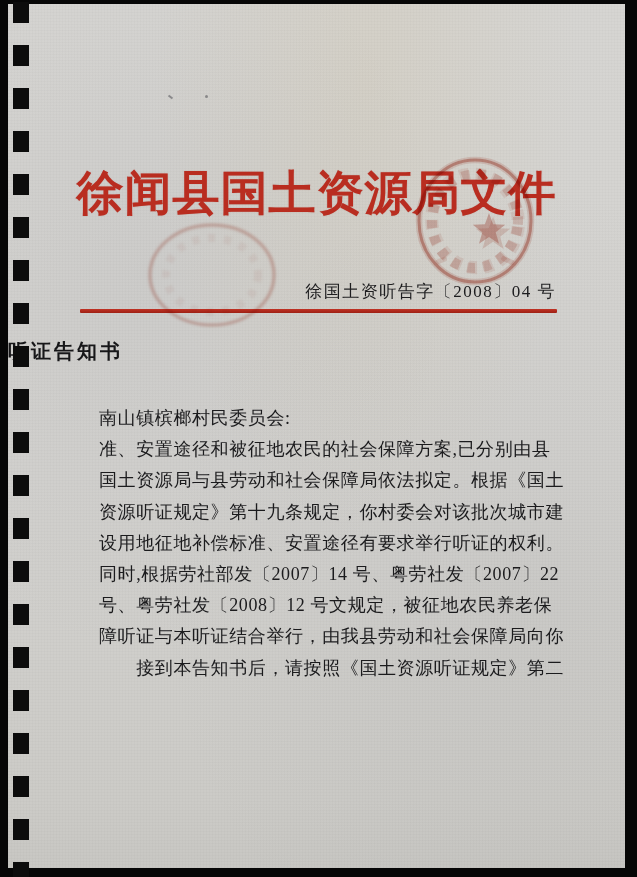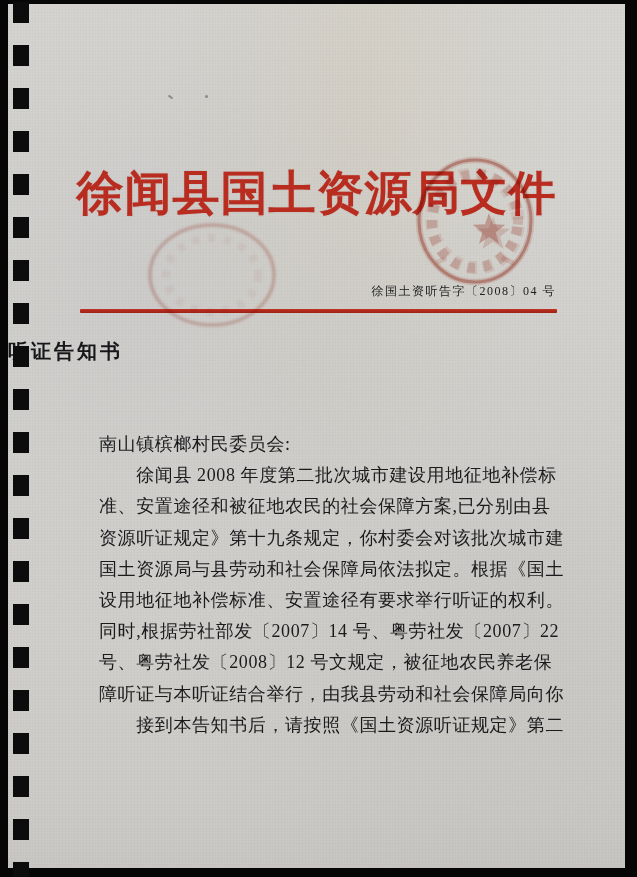--- a/index.html
+++ b/index.html
@@ -37,21 +37,21 @@
     font-size: 47px;
     line-height: 58px;
     font-weight: 700;
     letter-spacing: 1px;
     color: #b92d20;
     text-shadow: 0 0 1px rgba(155,30,18,0.35);
   }
   .docnum {
     position: absolute;
     top: 277px; right: 69px;
-    font-size: 12px;
+    font-size: 17px;
     line-height: 21px;
     letter-spacing: 1.5px;
     color: #1d1d1f;
   }
   .divider {
     position: absolute;
     left: 72px; top: 305px;
     width: 477px; height: 4px;
     background: linear-gradient(180deg, #c03325, #9e2014);
     border-radius: 1px;
@@ -68,21 +68,20 @@
     color: #171719;
   }
   .content {
     position: absolute;
     left: 91px; top: 399px;
     width: 466px;
     font-size: 18px;
     line-height: 31.2px;
     letter-spacing: 0.6px;
     color: #1b1b1d;
-    margin-top: 26px;
   }
   .content .line { white-space: nowrap; }
   
   .seal { position: absolute; mix-blend-mode: multiply; filter: blur(0.7px); }
   .seal-main  { left: 397px; top: 136px; }
   .seal-faint { left: 132px; top: 211px; filter: blur(1px); }
   .speck { position: absolute; background: rgba(80,80,85,0.55); }
   .speck-1 { left: 160px; top: 92px; width: 5px; height: 2px; transform: rotate(38deg); }
   .speck-2 { left: 197px; top: 91px; width: 3px; height: 3px; border-radius: 50%; }
 </style>
@@ -96,24 +95,23 @@
     <h1 class="letterhead">徐闻县国土资源局文件</h1>
 
     <div class="docnum">徐国土资听告字〔2008〕04 号</div>
 
     <div class="divider"></div>
 
     <h2 class="subject">听证告知书</h2>
 
     <div class="content">
       <div class="line">南山镇槟榔村民委员会:</div>
-      <div class="line">　　徐闻县 2008 年度第二批次城市建设用地征地补偿标</div>
       <div class="line">准、安置途径和被征地农民的社会保障方案,已分别由县</div>
+      <div class="line">国土资源局与县劳动和社会保障局依法拟定。根据《国土</div>
       <div class="line">资源听证规定》第十九条规定，你村委会对该批次城市建</div>
-      <div class="line">国土资源局与县劳动和社会保障局依法拟定。根据《国土</div>
       <div class="line">设用地征地补偿标准、安置途径有要求举行听证的权利。</div>
       <div class="line">同时,根据劳社部发〔2007〕14 号、粤劳社发〔2007〕22</div>
       <div class="line">号、粤劳社发〔2008〕12 号文规定，被征地农民养老保</div>
       <div class="line">障听证与本听证结合举行，由我县劳动和社会保障局向你</div>
       <div class="line">　　接到本告知书后，请按照《国土资源听证规定》第二</div>
     </div>
 
     <svg class="seal seal-main" width="145" height="160" viewBox="0 0 145 160">
       <ellipse cx="70" cy="81" rx="56" ry="61" fill="none" stroke="rgba(186,80,62,0.18)" stroke-width="6.5"></ellipse>
       <ellipse cx="70" cy="81" rx="56" ry="61" fill="none" stroke="rgba(186,80,62,0.48)" stroke-width="3"></ellipse>

